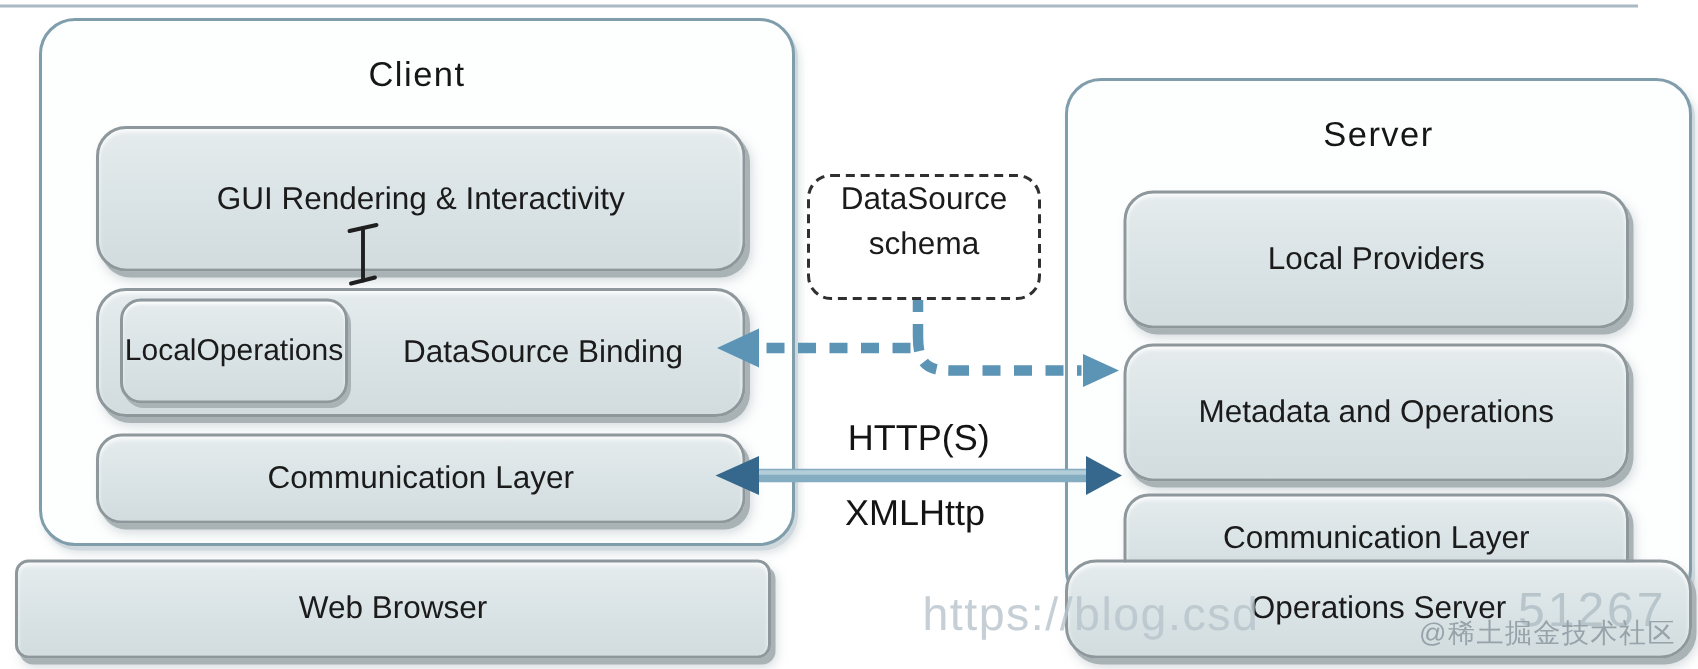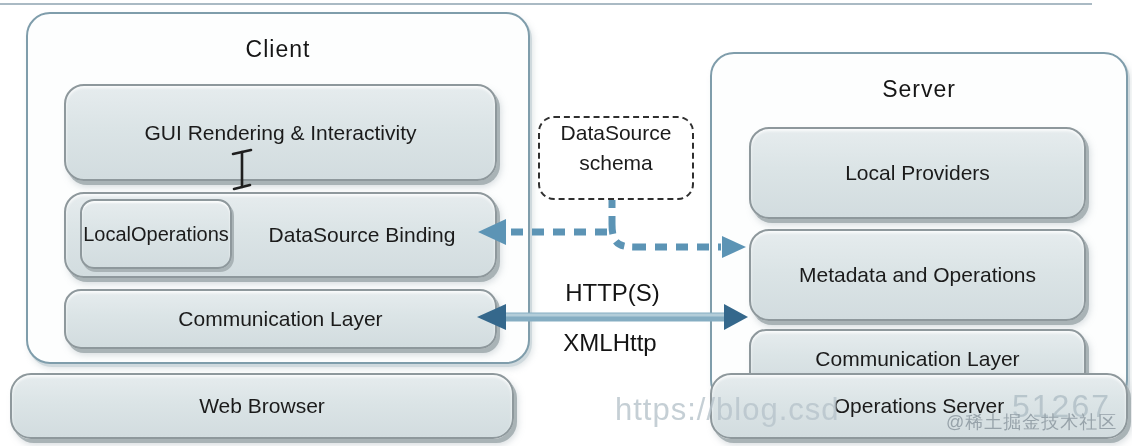--- a/index.html
+++ b/index.html
@@ -21,21 +21,21 @@
   .gui-box{left:36px;top:70px;width:429px;height:93px;}
   .binding-box{left:36px;top:178px;width:429px;height:82px;}
   .local-ops{left:14px;top:5px;width:148px;height:66px;border-radius:14px;flex-direction:row;
              line-height:1.3;font-size:20px;box-shadow:2px 3px 0 #a9b3b6, inset 0 2px 2px rgba(255,255,255,.85);}
   .binding-label{position:absolute;left:175px;right:12px;top:50%;transform:translateY(-50%);text-align:center;}
   .comm-box-client{left:36px;top:275px;width:429px;height:56px;border-radius:17px;}
   .providers-box{left:37px;top:73px;width:333px;height:88px;}
   .metadata-box{left:37px;top:175px;width:333px;height:88px;}
   .comm-box-server{left:37px;top:275px;width:333px;height:56px;border-radius:17px;}
 
-  .web-browser{left:10px;top:373px;width:500px;height:62px;border-radius:21px;}
+  .web-browser{left:10px;top:373px;width:500px;height:62px;border-radius:9px;}
   .app-server{left:710px;top:373px;width:414px;height:62px;border-radius:21px;}
 
   .schema-box{position:absolute;left:538px;top:116px;width:152px;height:80px;background:#ffffff;
               border:2px dashed #2f2f2f;border-radius:16px;display:flex;flex-direction:column;
               align-items:center;justify-content:flex-start;font-size:21px;line-height:1.45;z-index:6;}
 
   .proto-label{position:absolute;text-align:center;font-size:24px;color:#141414;z-index:6;}
   .http-label{left:530px;top:279px;width:165px;}
   .xml-label{left:530px;top:329px;width:160px;}
 

